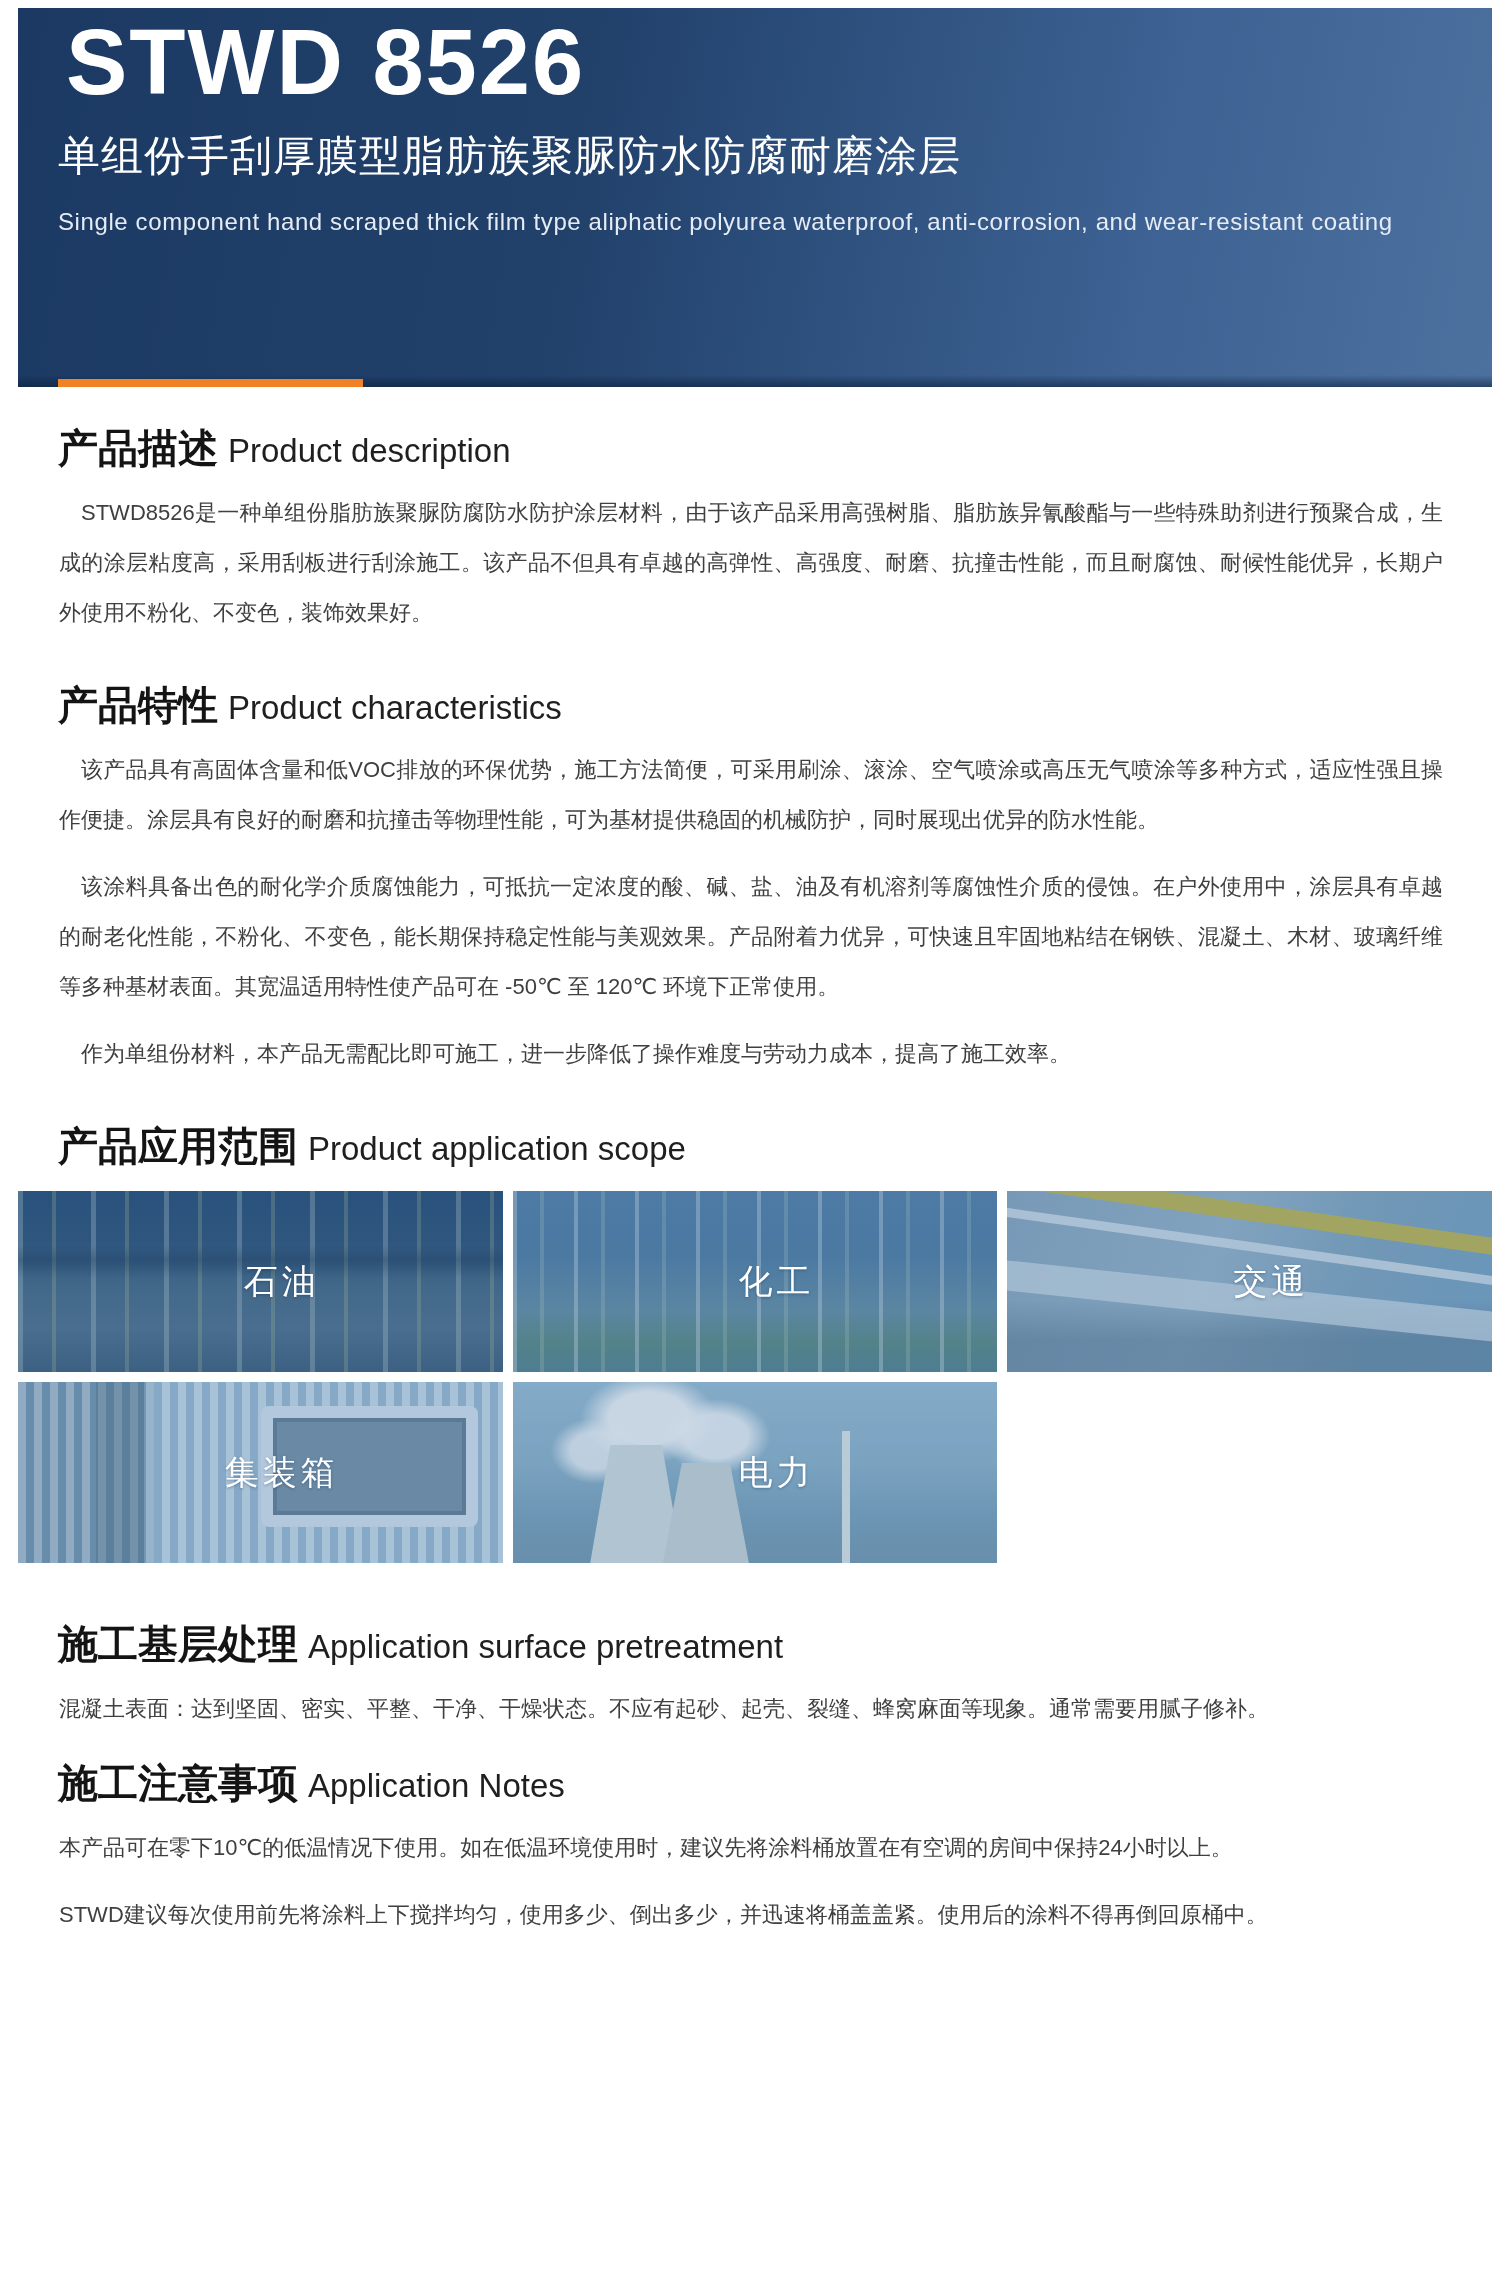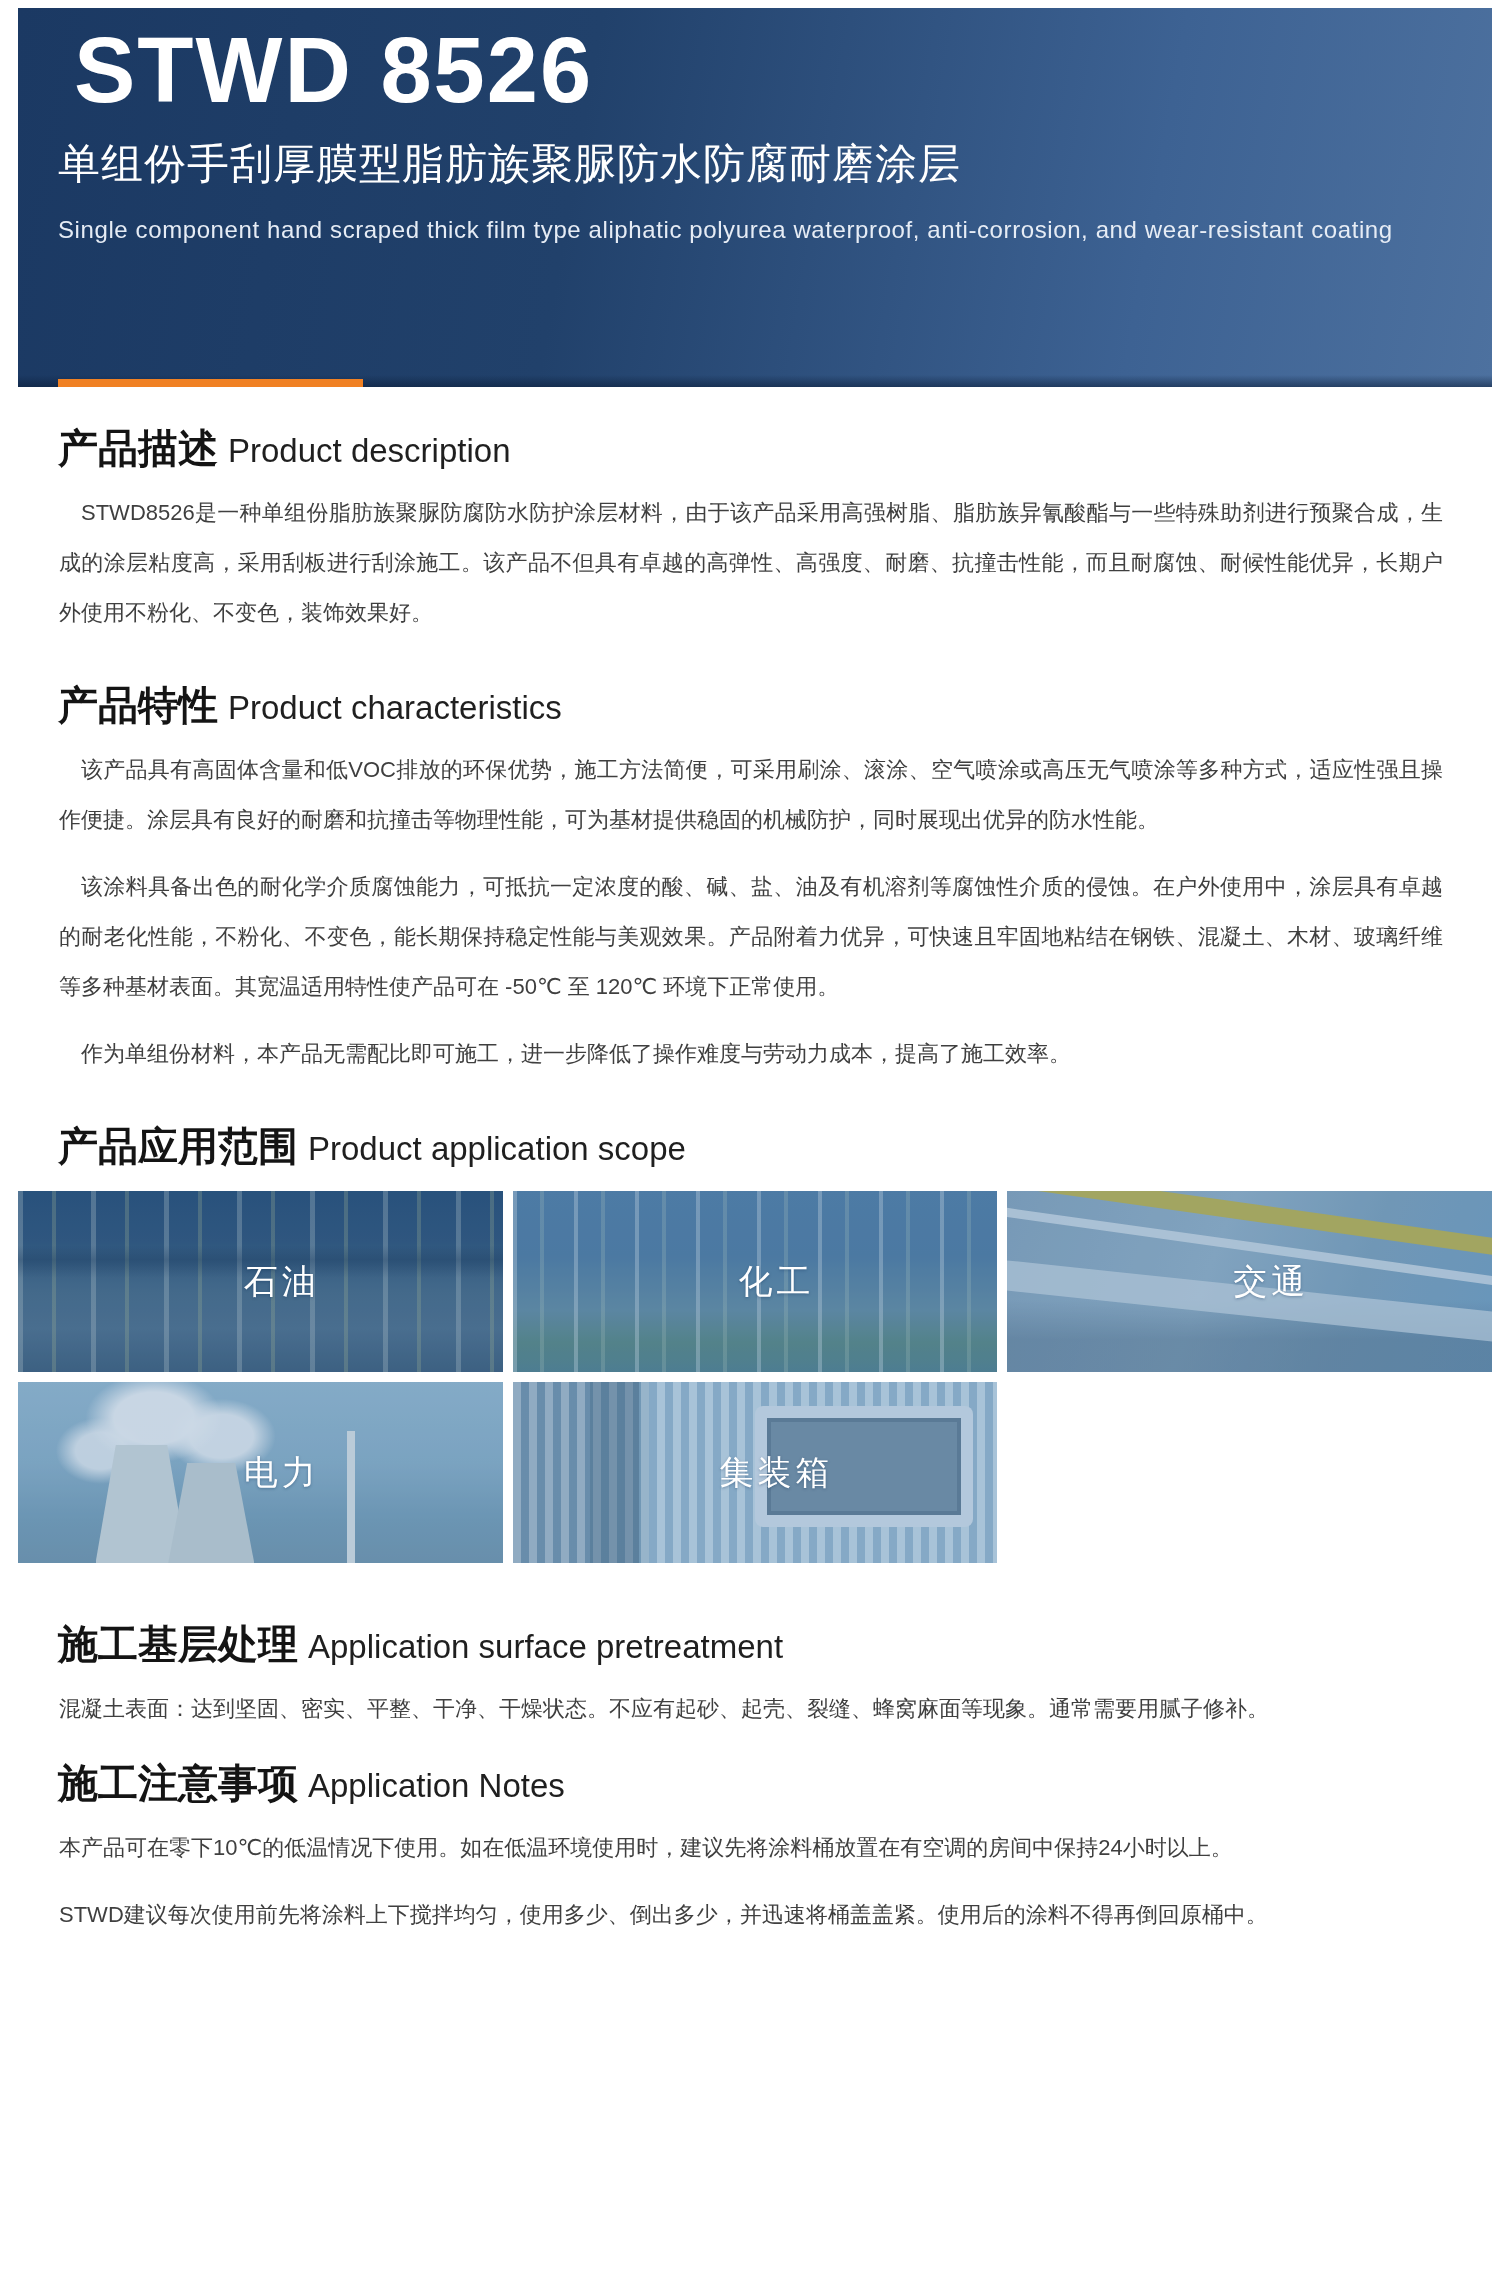--- a/index.html
+++ b/index.html
@@ -18,21 +18,21 @@
     height:379px;
     background:linear-gradient(100deg,#1b3963 0%,#21416b 38%,#3d6293 76%,#4d719f 100%);
     overflow:hidden;
   }
   .hero::after{
     content:"";position:absolute;left:0;right:0;bottom:0;height:12px;
     background:linear-gradient(to bottom,rgba(10,28,55,0),rgba(10,28,55,0.55));
   }
   .hero-inner{position:relative;padding:0 36px 0 40px;z-index:1;}
   .hero-code{
-    margin:16px;
+    margin:8px;
     font-size:92px;line-height:1.0;font-weight:bold;color:#ffffff;letter-spacing:2px;
   }
   .hero-zh{
     margin:26px 0 0 0;
     font-size:42px;line-height:1.05;font-weight:400;color:#ffffff;letter-spacing:1px;
     white-space:nowrap;
   }
   .hero-en{
     margin:30px 0 0 0;
     font-size:24px;letter-spacing:0.6px;color:#e6ecf5;white-space:nowrap;
@@ -186,29 +186,29 @@
         <div class="tile t-chem">
           <div class="art"></div>
           <div class="ovl"></div>
           <span class="label">化工</span>
         </div>
         <div class="tile t-traffic">
           <div class="art"></div>
           <div class="ovl"></div>
           <span class="label">交通</span>
         </div>
+        <div class="tile t-box">
+          <div class="art"></div>
+          <div class="ovl"></div>
+          <span class="label">集装箱</span>
+        </div>
         <div class="tile t-power">
           <div class="art"></div>
           <div class="ovl"></div>
           <span class="label">电力</span>
-        </div>
-        <div class="tile t-box">
-          <div class="art"></div>
-          <div class="ovl"></div>
-          <span class="label">集装箱</span>
         </div>
       </div>
     </section>
 
     <section>
       <h3 class="sec-h mt-big"><span>施工基层处理</span><span class="en">Application surface pretreatment</span></h3>
       <p class="body-p">混凝土表面：达到坚固、密实、平整、干净、干燥状态。不应有起砂、起壳、裂缝、蜂窝麻面等现象。通常需要用腻子修补。</p>
     </section>
 
     <section>

